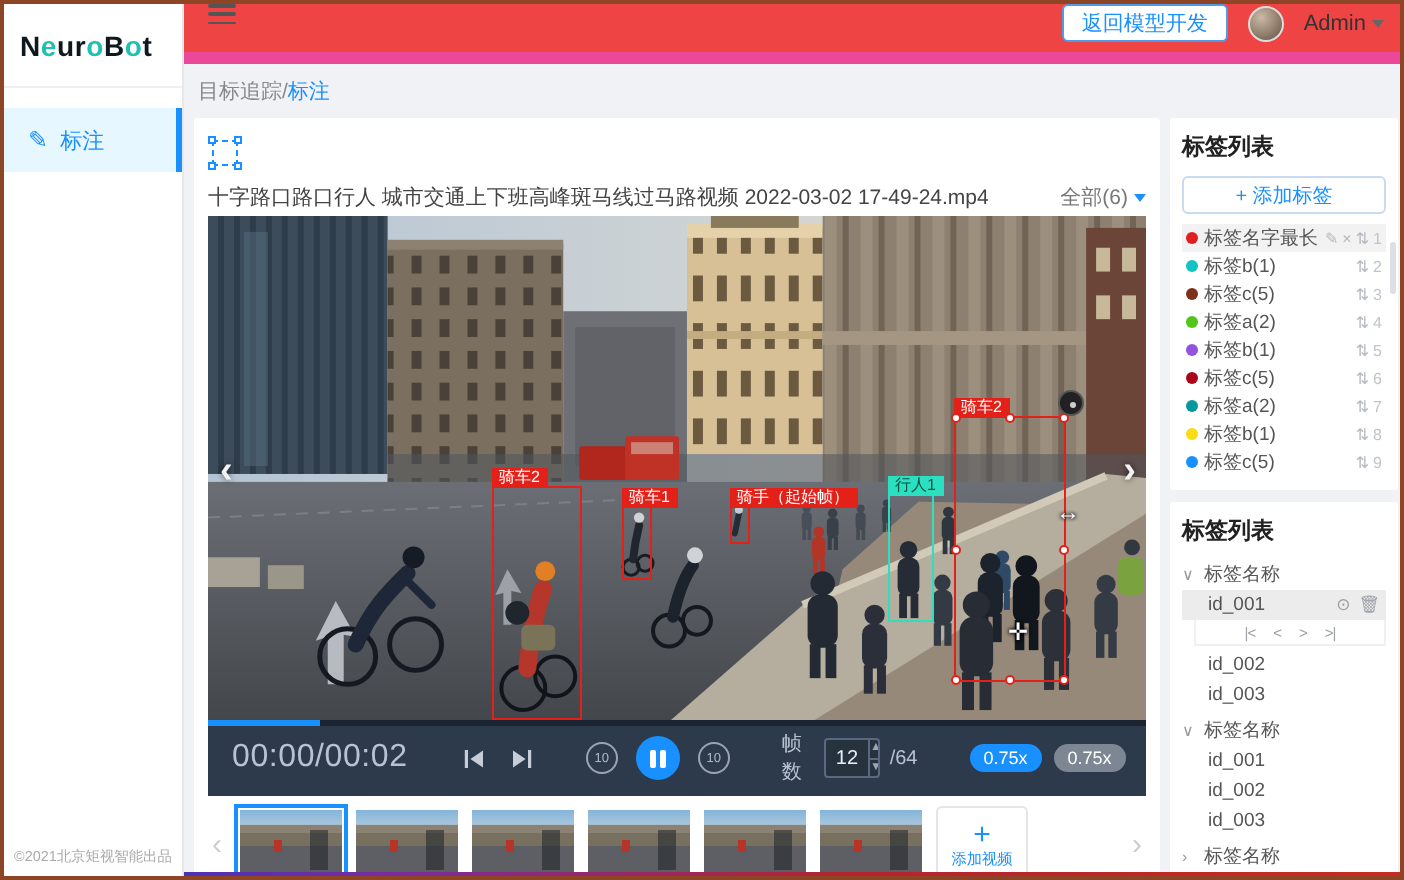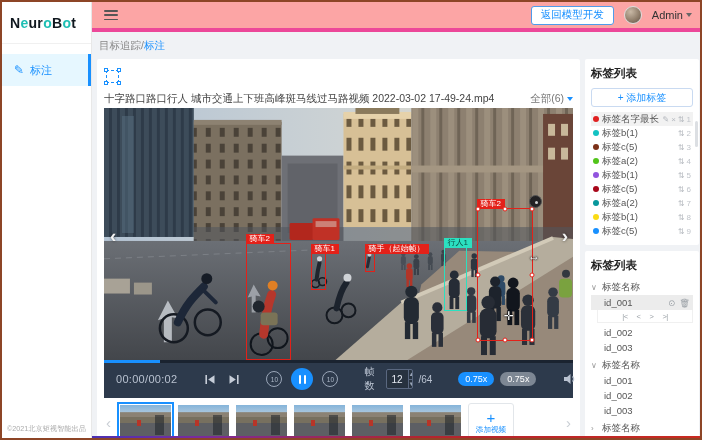--- a/index.html
+++ b/index.html
@@ -15,22 +15,22 @@
   .logo { height:42px; display:flex; align-items:center; padding-left:8px; border-bottom:1px solid #f0f0f0;
           font-weight:bold; font-size:14px; letter-spacing:.3px; color:#10181f; }
   .logo .accent { color:#1fbfb4; }
   .side-item { margin-top:10px; height:32px; display:flex; align-items:center; gap:6px; padding-left:12px;
           background:#e6f7ff; color:#1890ff; border-right:3px solid #1890ff; cursor:pointer; }
   .side-item .pen { font-size:12px; }
   .side-foot { position:absolute; bottom:4px; left:0; right:0; text-align:center; font-size:8px; color:#aaa;
           transform:scale(.9); white-space:nowrap; }
 
   
-  .topbar { position:absolute; left:90px; right:0; top:0; height:30px; background:#fca5a5; border-bottom:4px solid #ec4899;
-          display:flex; align-items:center; padding:0 8px; }
+  .topbar { position:absolute; left:90px; right:0; top:0; height:30px; background:#ef4444; border-bottom:6px solid #ec4899;
+          display:flex; align-items:flex-start; padding:0 8px; }
   .burger { width:14px; height:10px; display:flex; flex-direction:column; justify-content:space-between; cursor:pointer; margin-left:4px; }
   .burger i { height:1.5px; background:#555; border-radius:1px; }
   .top-right { margin-left:auto; display:flex; align-items:center; gap:10px; }
   .back-btn { border:1px solid #4f9bea; color:#1890ff; background:#fff; border-radius:3px; height:19px;
           padding:0 9px; font-size:10.5px; display:flex; align-items:center; cursor:pointer; }
   .avatar { width:18px; height:18px; border-radius:50%; background:radial-gradient(circle at 35% 30%,#c9b9a6,#8d7b68 60%,#5d5148); border:1px solid #ddd; }
   .admin { font-size:11px; color:#333; display:flex; align-items:center; gap:3px; cursor:pointer; }
   .caret { display:inline-block; width:0; height:0; border-left:3.5px solid transparent; border-right:3.5px solid transparent; border-top:4px solid #666; }
 
   
@@ -66,21 +66,21 @@
   .ann .tag { position:absolute; left:-1.5px; top:-10px; font-size:8px; line-height:10px; padding:0 4px; white-space:nowrap; }
   .handle { position:absolute; width:5px; height:5px; border-radius:50%; background:#fff; border:1px solid #e32119; transform:translate(-50%,-50%); }
   .box-action { position:absolute; width:13px; height:13px; border-radius:50%; background:rgba(25,25,28,.92); border:1px solid #555; }
   .box-action::after { content:''; position:absolute; left:4.5px; top:4.5px; width:3px; height:3px; border-radius:50%; background:#cfcfcf; }
   .cursor-glyph { position:absolute; color:#fff; text-shadow:0 0 2px #000,0 0 2px #000; font-size:12px; line-height:1; }
 
   
   .controls { width:469px; height:38px; background:#2d3a4c; position:relative; display:flex; align-items:center; color:#c3cbd8; }
   .progress { position:absolute; left:0; top:0; height:3px; width:100%; background:#1a2330; }
   .progress .fill { height:100%; background:#1890ff; }
-  .ctime { font-size:11px; color:#b9c2d0; margin-left:12px; letter-spacing:.3px; }
+  .ctime { font-size:16px; color:#b9c2d0; margin-left:12px; letter-spacing:.3px; }
   .cdiv { width:1px; height:22px; background:#46536a; }
   .cgroup { display:flex; align-items:center; gap:12px; padding:0 13px; }
   .icnbtn { cursor:pointer; display:flex; align-items:center; }
   .playbtn { width:22px; height:22px; border-radius:50%; background:#1890ff; display:flex; align-items:center; justify-content:center; gap:2.5px; cursor:pointer; }
   .playbtn i { width:2.5px; height:9px; background:#fff; border-radius:1px; }
   .skipc { width:16px; height:16px; border-radius:50%; border:1px solid #9aa6b8; color:#aeb9c8; font-size:6.5px; display:flex; align-items:center; justify-content:center; cursor:pointer; }
   .frame-ctl { display:flex; align-items:center; gap:5px; font-size:10px; color:#b9c2d0; }
   .spin { display:flex; width:34px; height:20px; border:1px solid #5a6880; border-radius:2px; background:#27323f; overflow:hidden; }
   .spin input { width:21px; border:none; background:transparent; color:#e8edf4; font-size:10px; text-align:center; outline:none; font-family:inherit; }
   .spin .arr { width:12px; border-left:1px solid #5a6880; display:flex; flex-direction:column; }

